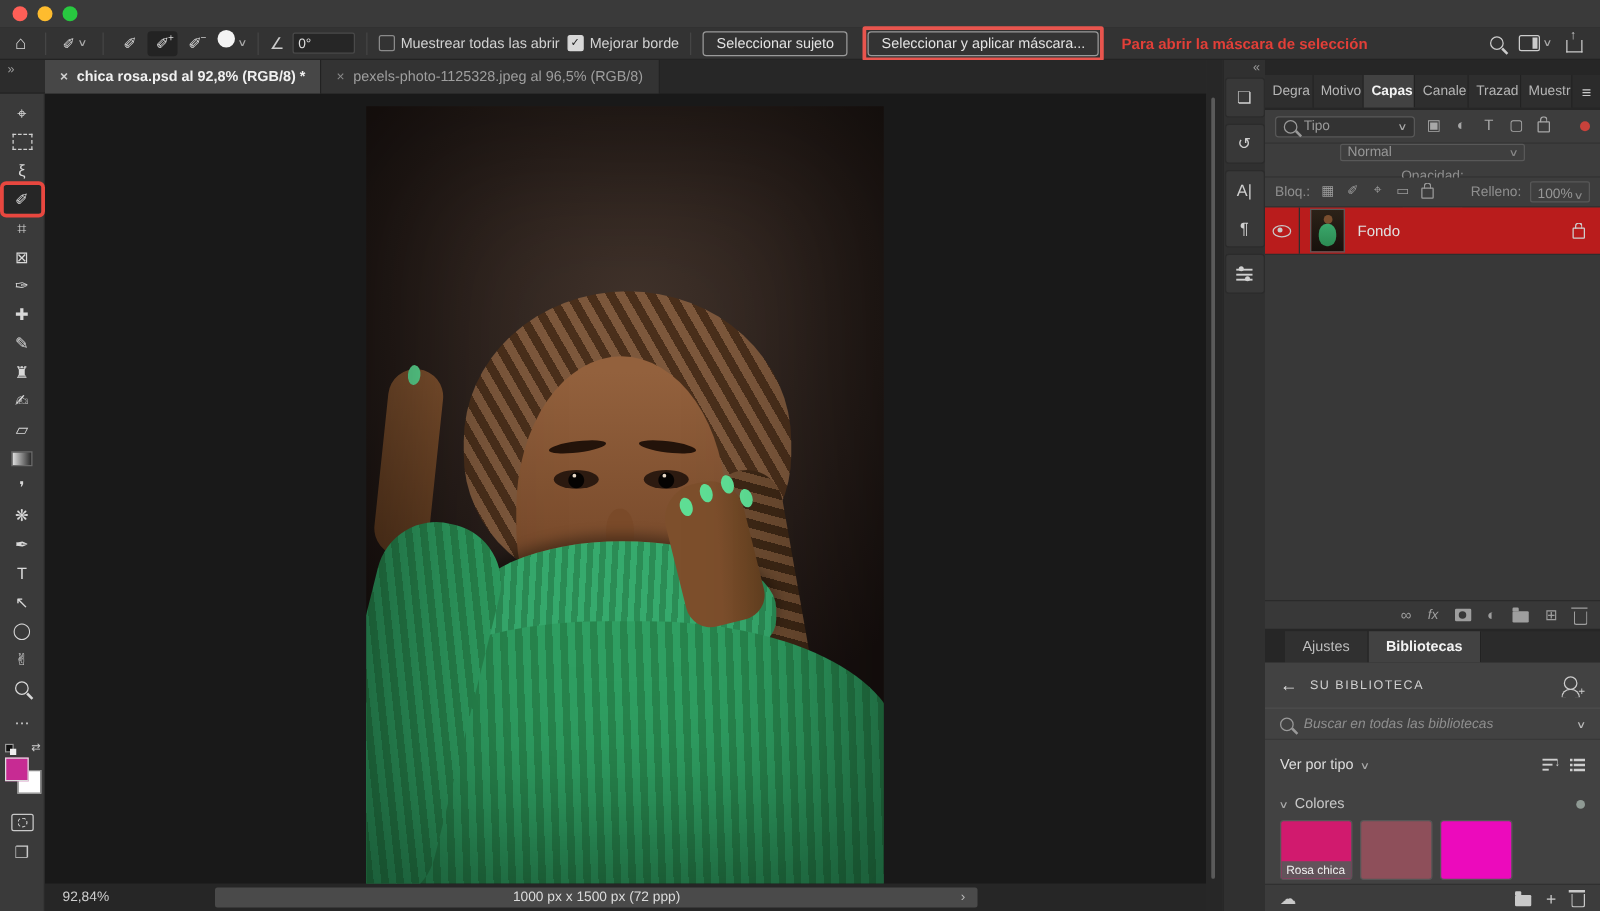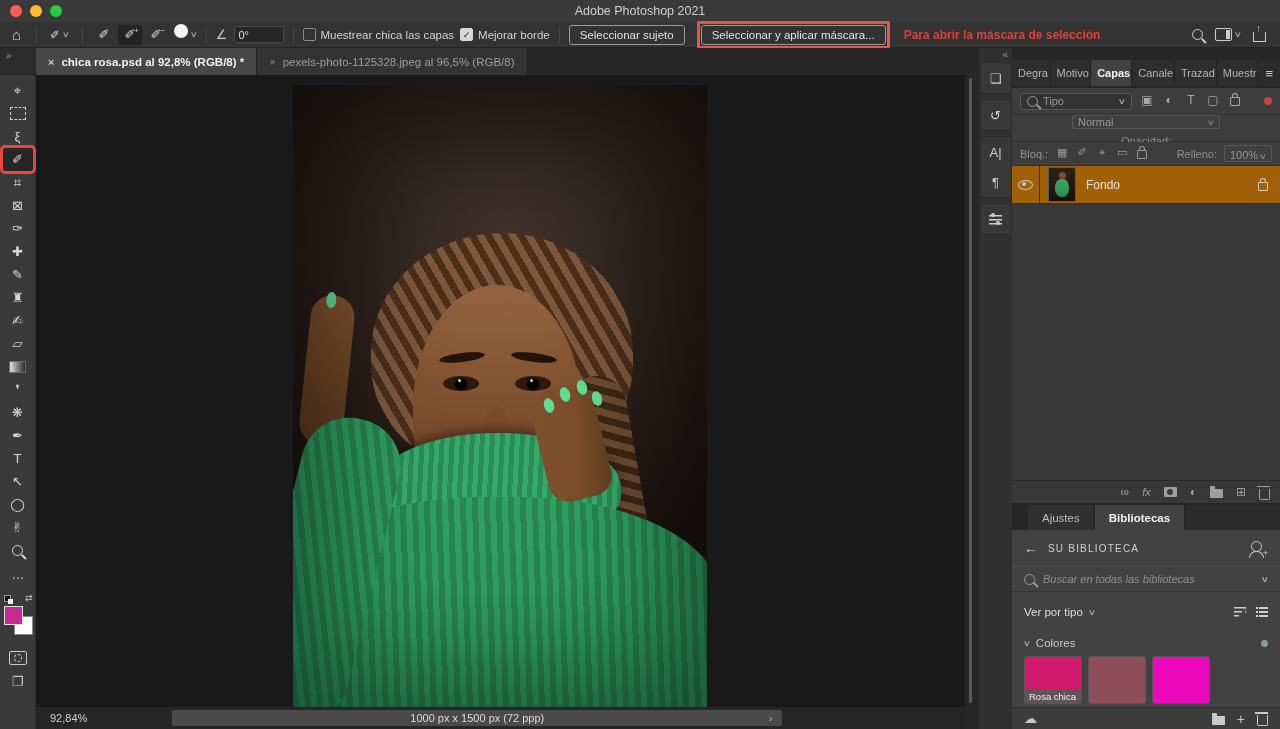--- a/index.html
+++ b/index.html
@@ -163,21 +163,21 @@
   .reddot{width:8px;height:8px;border-radius:50%;background:#c8423b;margin-left:auto;}
   .blendrow{top:67px;height:27px;padding:0 8px;gap:6px;border-bottom:1px solid #333;flex-direction:column;}
   .ddl{display:flex;align-items:center;height:17px;background:#3f3f3f;border:1px solid #585858;border-radius:2px;padding:0 5px;color:#979797;font-size:11px;box-sizing:border-box;}
   .ddl .chev{margin-left:auto;color:#888;}
   .blendsel{width:148px;}
   .valbox{width:48px;align-items:flex-end;}
   .dimlbl{color:#8f8f8f;font-size:11px;white-space:nowrap;}
   .lockrow{top:94px;height:24px;padding:0 8px;gap:7px;border-bottom:1px solid #2f2f2f;}
   .lockico{font-size:11px;color:#9a9a9a;width:14px;text-align:center;}
   .layerlist{position:absolute;left:0;top:118px;width:268px;height:314px;background:#383838;}
-  .layerrow{position:absolute;left:0;top:0;width:268px;height:37px;background:#a16207;display:flex;align-items:center;border-bottom:1px solid #2e2e2e;}
+  .layerrow{position:absolute;left:0;top:0;width:268px;height:37px;background:#b91c1c;display:flex;align-items:center;border-bottom:1px solid #2e2e2e;}
   .eyecol{width:27px;height:37px;display:flex;align-items:center;justify-content:center;border-right:1px solid #2e2e2e;}
   .lthumb{width:26px;height:33px;margin-left:8px;background:linear-gradient(#2c2218,#17100c);border:1px solid #5a5a5a;position:relative;}
   .lthumb::before{content:"";position:absolute;left:10px;top:4px;width:7px;height:7px;border-radius:50%;background:#7a4e2e;}
   .lthumb::after{content:"";position:absolute;left:6px;top:11px;width:14px;height:18px;border-radius:45%;background:linear-gradient(#3aa76b,#2c8a52);}
   .lname{margin-left:10px;font-size:12px;color:#e0e0e0;}
   .llock{margin-left:auto;margin-right:12px;color:#cfcfcf;}
   .lfooter{position:absolute;left:0;top:432px;width:268px;height:23px;background:#383838;border-top:1px solid #2a2a2a;display:flex;align-items:center;justify-content:flex-end;gap:13px;padding-right:10px;box-sizing:border-box;color:#9e9e9e;}
   .lfooter .fi{font-size:12px;display:inline-flex;align-items:center;}
   .fxtxt{font-style:italic;font-size:11px;}
   .ptabs2{position:absolute;left:16px;top:457px;width:268px;height:25px;background:#2b2b2b;display:flex;align-items:stretch;}
@@ -211,21 +211,20 @@
 </style>
 </head>
 <body>
 
 <div class="app">
 
   <div class="titlebar">
     <span class="tl red"></span>
     <span class="tl yel"></span>
     <span class="tl grn"></span>
-    <span class="title">Adobe Photoshop 2021</span>
   </div>
 
   <div class="optionsbar">
     <span class="obtn">⌂</span>
     <span class="vsep"></span>
     <span class="preset">
       <span class="icn">✐</span>
       <span class="chev">∨</span>
     </span>
     <span class="vsep"></span>
@@ -240,21 +239,21 @@
         <span class="bnum">77</span>
       </span>
       <span class="chev">∨</span>
     </span>
     <span class="vsep"></span>
     <span class="icn" style="font-size:13px;color:#ccc">∠</span>
     <span class="anglebox">0°</span>
     <span class="vsep"></span>
     <span class="cbrow">
       <span class="cb" id="cb1"></span>
-      <span>Muestrear chica las capas</span>
+      <span>Muestrear todas las abrir</span>
     </span>
     <span class="cbrow">
       <span class="cb checked" id="cb2">✓</span>
       <span>Mejorar borde</span>
     </span>
     <span class="vsep"></span>
     <button class="psbtn">Seleccionar sujeto</button>
     <span class="relwrap" style="margin-left:10px;">
       <button class="psbtn">Seleccionar y aplicar máscara...</button>
       <span class="hl-mask"></span>

